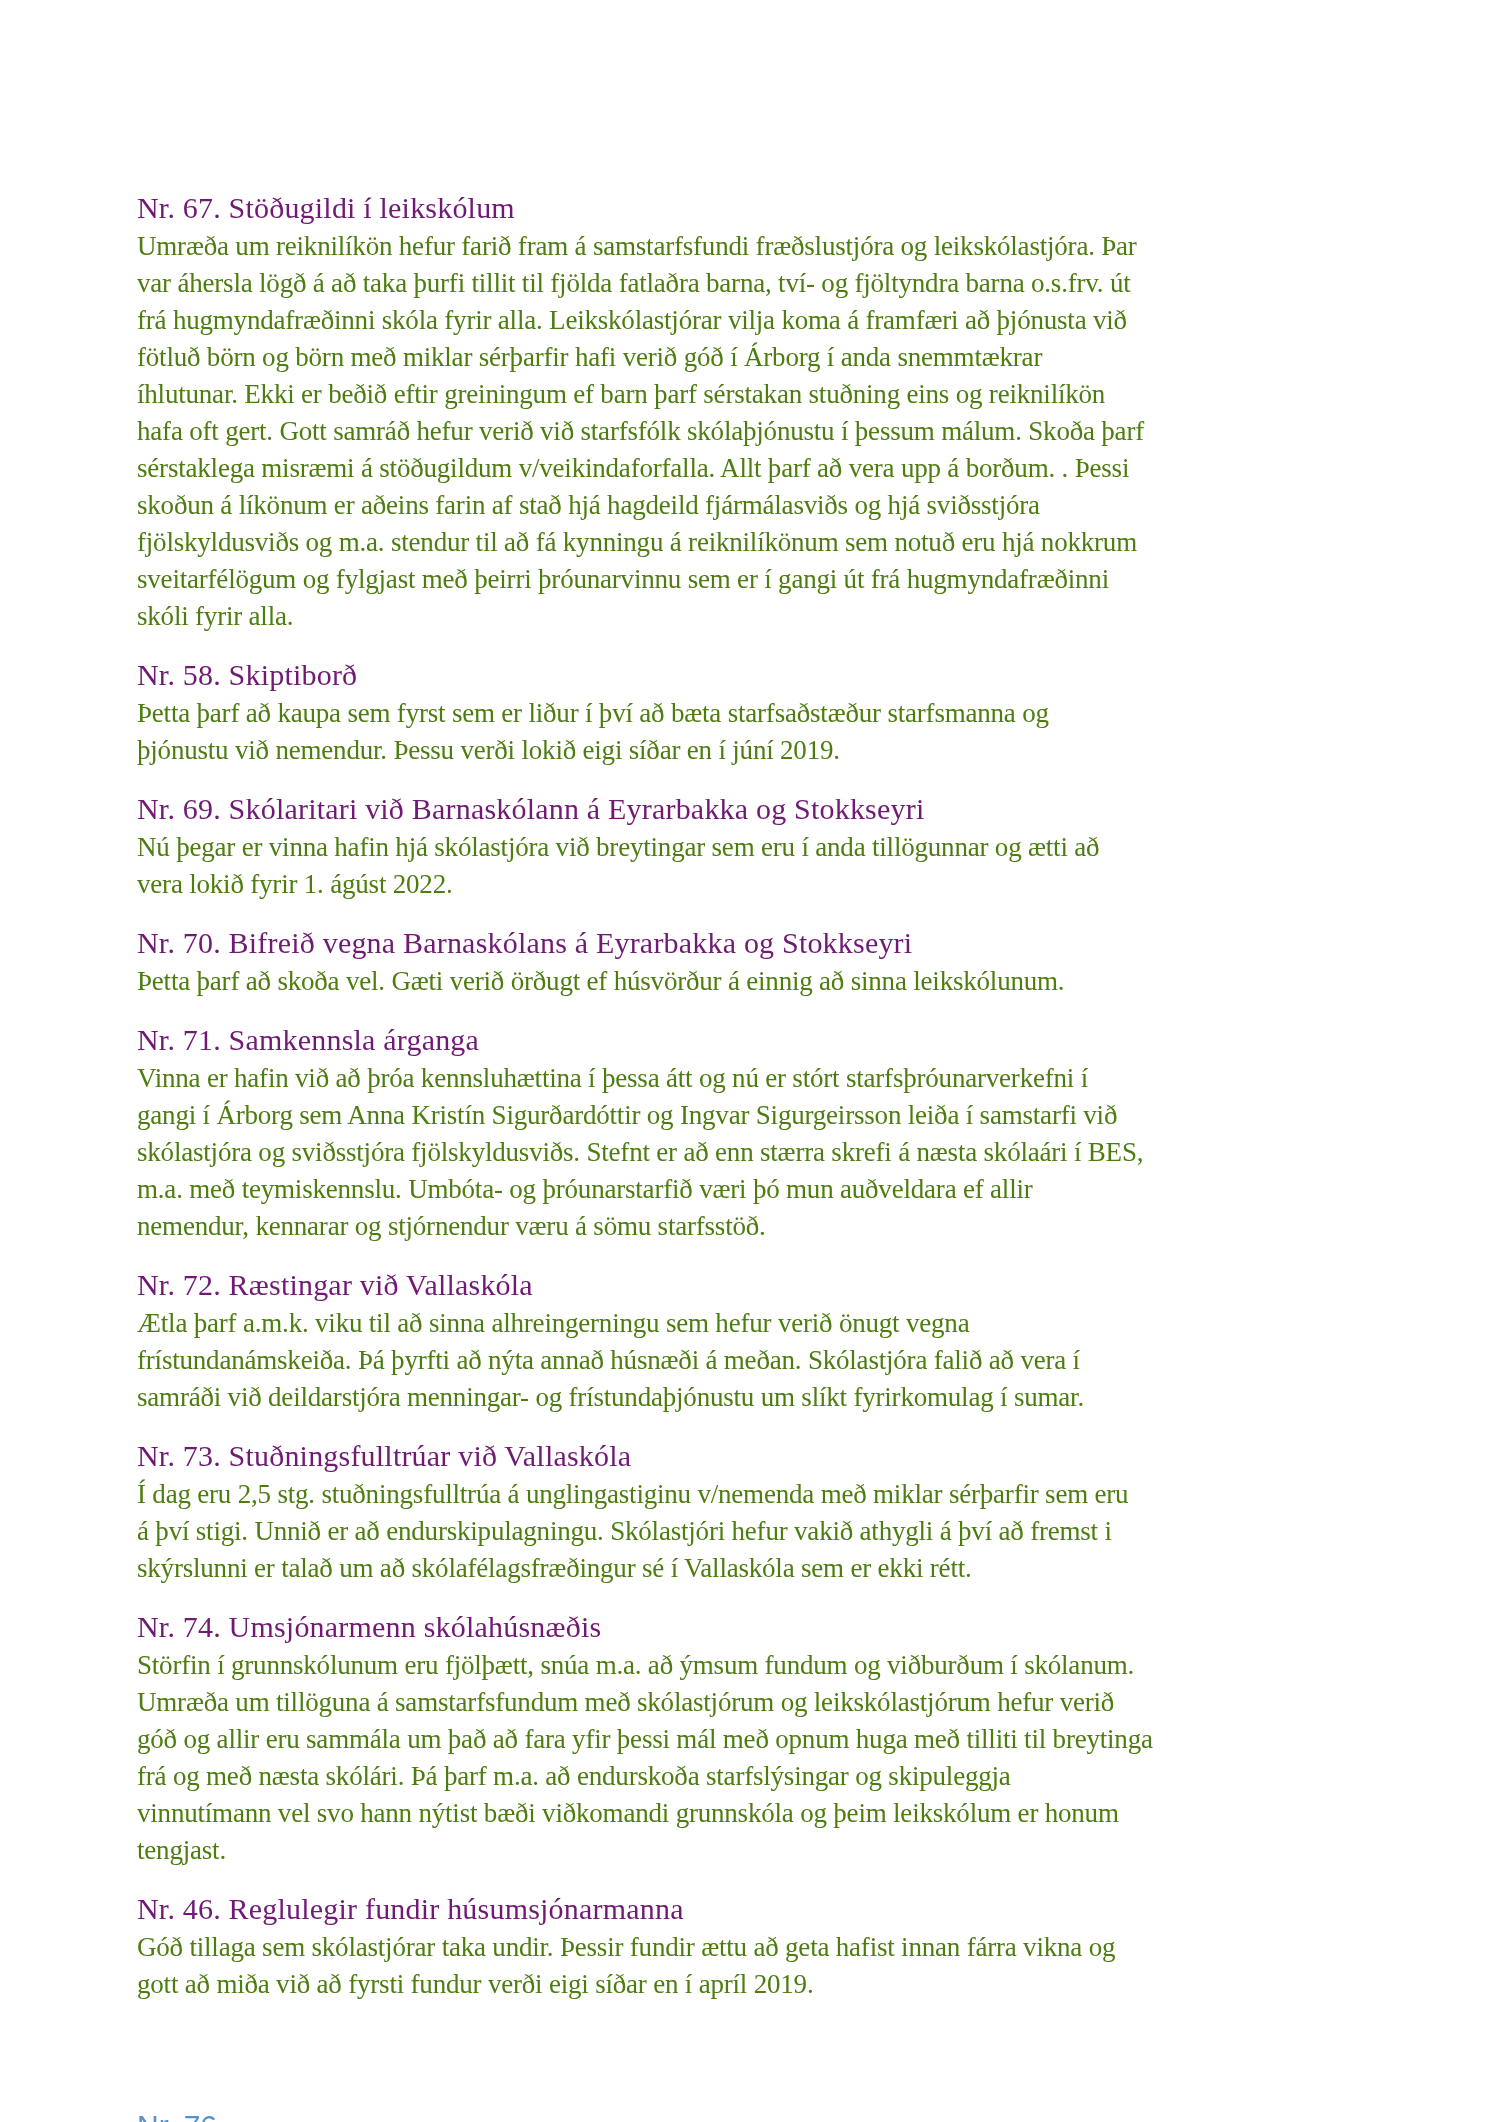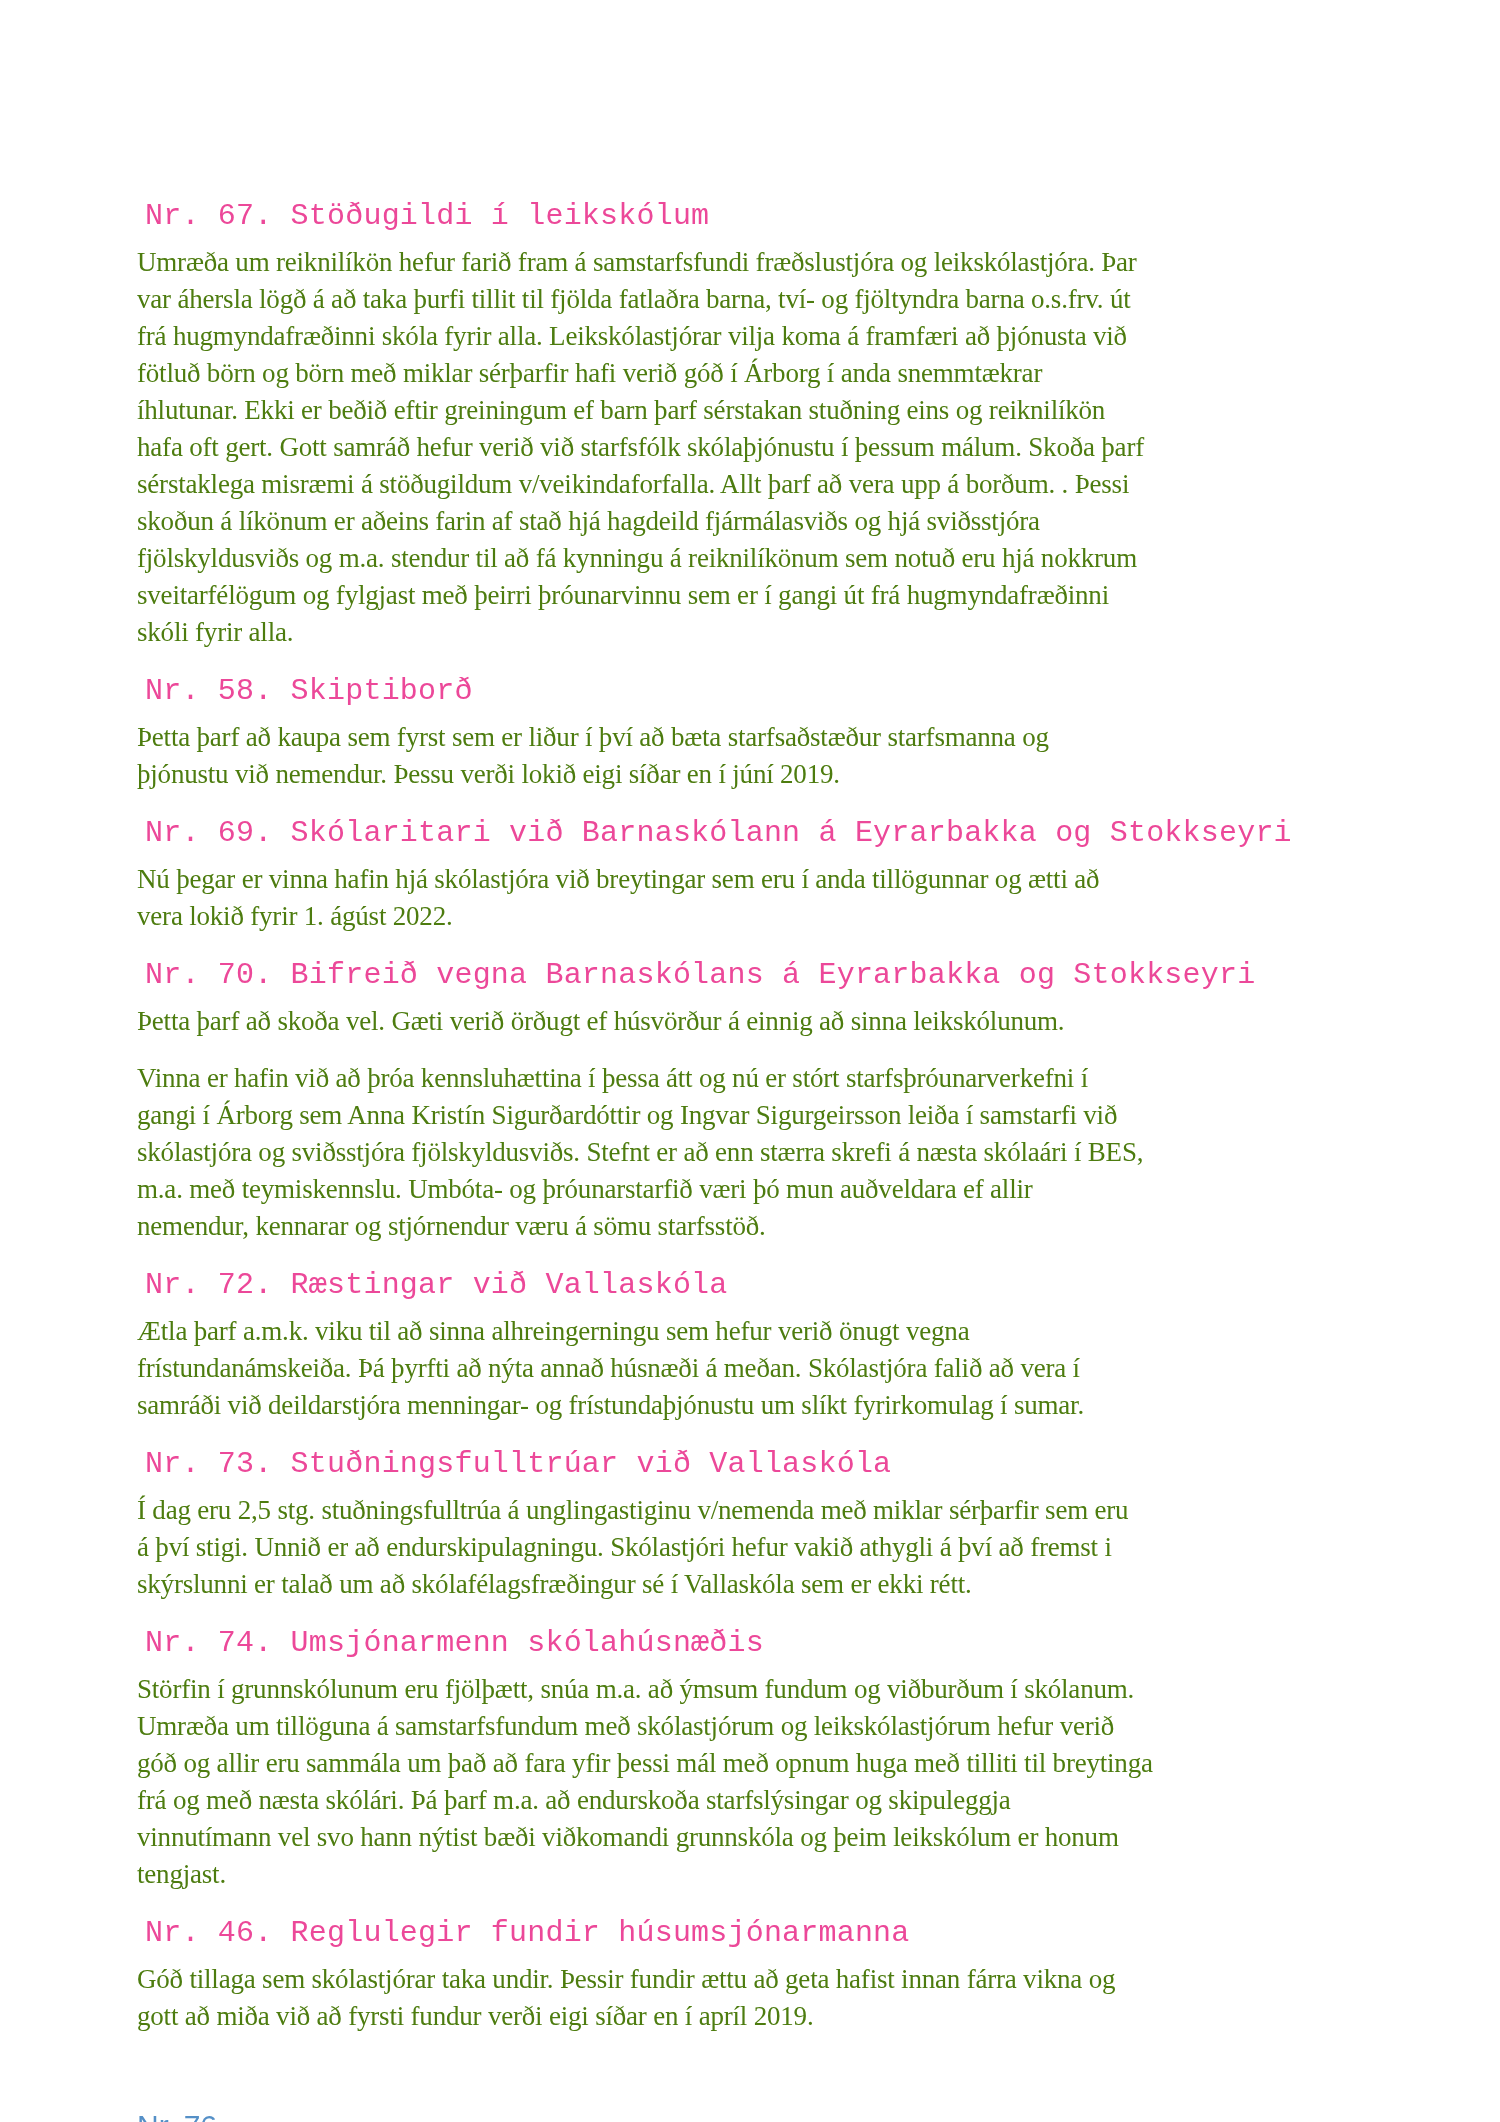--- a/index.html
+++ b/index.html
@@ -10,27 +10,27 @@
   .page {
     position: relative;
     width: 1500px;
     height: 2122px;
     background: #ffffff;
     overflow: hidden;
     box-sizing: border-box;
     padding: 188px 30px 0 137px;
   }
   .section h2 {
-    font-family: Liberation Mono, monospace;
+    font-family: Liberation Serif, serif;
     font-weight: 400;
     font-size: 30px;
     line-height: 40px;
     letter-spacing: 0.2px;
-    margin: 8px;
-    color: #ec4899;
+    margin: 0;
+    color: #701a75;
     white-space: pre-line;
   }
   .section p {
     font-family: "Liberation Serif", serif;
     font-size: 27px;
     line-height: 37px;
     letter-spacing: -0.2px;
     margin: 0 0 20px 0;
     color: #4d7c0f;
     white-space: pre-line;
@@ -81,20 +81,21 @@
     <p>Nú þegar er vinna hafin hjá skólastjóra við breytingar sem eru í anda tillögunnar og ætti að
 vera lokið fyrir 1. ágúst 2022.</p>
   </div>
 
   <div class="section">
     <h2>Nr. 70. Bifreið vegna Barnaskólans á Eyrarbakka og Stokkseyri</h2>
     <p>Þetta þarf að skoða vel. Gæti verið örðugt ef húsvörður á einnig að sinna leikskólunum.</p>
   </div>
 
   <div class="section">
+    <h2>Nr. 71. Samkennsla árganga</h2>
     <p>Vinna er hafin við að þróa kennsluhættina í þessa átt og nú er stórt starfsþróunarverkefni í
 gangi í Árborg sem Anna Kristín Sigurðardóttir og Ingvar Sigurgeirsson leiða í samstarfi við
 skólastjóra og sviðsstjóra fjölskyldusviðs. Stefnt er að enn stærra skrefi á næsta skólaári í BES,
 m.a. með teymiskennslu. Umbóta- og þróunarstarfið væri þó mun auðveldara ef allir
 nemendur, kennarar og stjórnendur væru á sömu starfsstöð.</p>
   </div>
 
   <div class="section">
     <h2>Nr. 72. Ræstingar við Vallaskóla</h2>
     <p>Ætla þarf a.m.k. viku til að sinna alhreingerningu sem hefur verið önugt vegna

